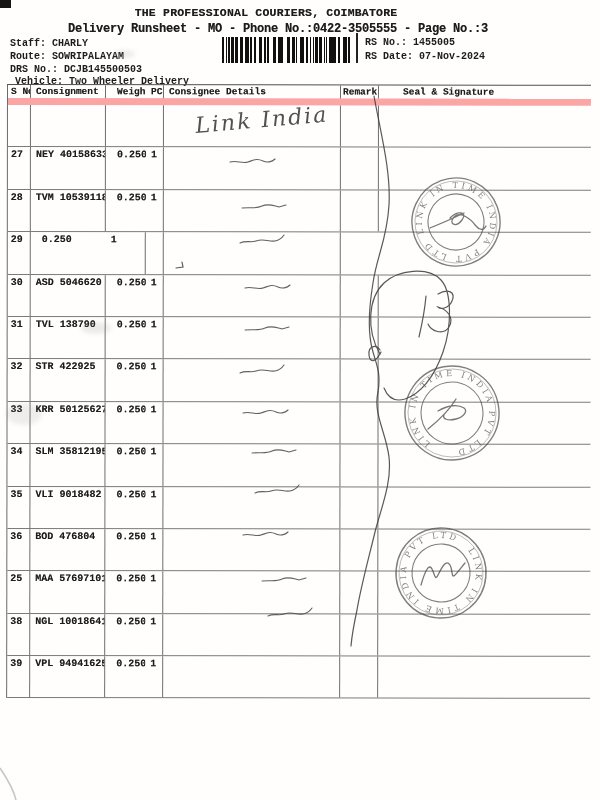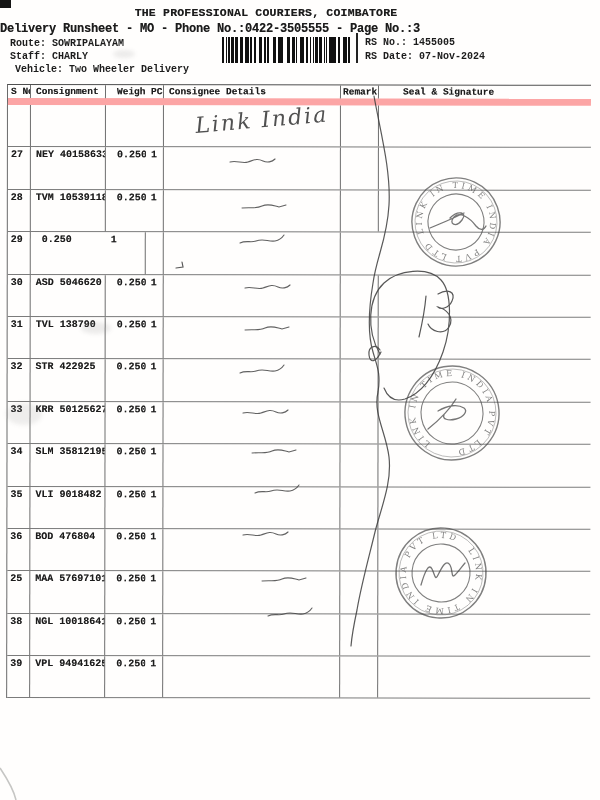--- a/index.html
+++ b/index.html
@@ -10,21 +10,21 @@
     color:#1c1c1c;
   }
   .abs{position:absolute;}
   
   .title{
     left:0;top:6px;width:532px;text-align:center;
     font-size:11.5px;font-weight:bold;letter-spacing:.2px;
     text-shadow:0 0 .5px rgba(20,20,20,.55);
   }
   .subtitle{
-    left:0;top:22px;width:556px;text-align:left;
+    left:0;top:22px;width:556px;text-align:center;
     font-size:12px;font-weight:bold;letter-spacing:-.2px;
     text-shadow:0 0 .6px rgba(20,20,20,.6);
   }
   .meta-left{left:10px;top:38px;font-size:10px;font-weight:bold;line-height:12.8px;white-space:nowrap;}
   .meta-left .indent{padding-left:5px;}
   .barcode{
     left:222px;top:37px;width:130px;height:26px;
     background-image:
       repeating-linear-gradient(90deg,#101010 0 2px,rgba(0,0,0,0) 2px 4px,#101010 4px 5px,rgba(0,0,0,0) 5px 9px,#101010 9px 12px,rgba(0,0,0,0) 12px 14px),
       repeating-linear-gradient(90deg,#101010 0 1px,rgba(0,0,0,0) 1px 6px,#101010 6px 8px,rgba(0,0,0,0) 8px 13px);
@@ -59,22 +59,23 @@
 <body>
 
 <div class="scan">
 
   <div class="abs corner-mark"></div>
 
   <div class="abs title">THE PROFESSIONAL COURIERS, COIMBATORE</div>
   <div class="abs subtitle">Delivery Runsheet - MO - Phone No.:0422-3505555 - Page No.:3</div>
 
   <div class="abs meta-left">
+    <div><span>Staff:</span> <span>CHARLY</span></div>
     <div><span>Route:</span> <span>SOWRIPALAYAM</span></div>
-    <div><span>Staff:</span> <span>CHARLY</span></div>
+    <div><span>DRS No.:</span> <span>DCJB145500503</span></div>
     <div class="indent"><span>Vehicle:</span> <span>Two Wheeler Delivery</span></div>
   </div>
 
   <div class="abs barcode"></div>
   <div class="abs rs-sep"></div>
 
   <div class="abs rs-block">
     <div><span>RS No.:</span> <span>1455005</span></div>
     <div><span>RS Date:</span> <span>07-Nov-2024</span></div>
   </div>

